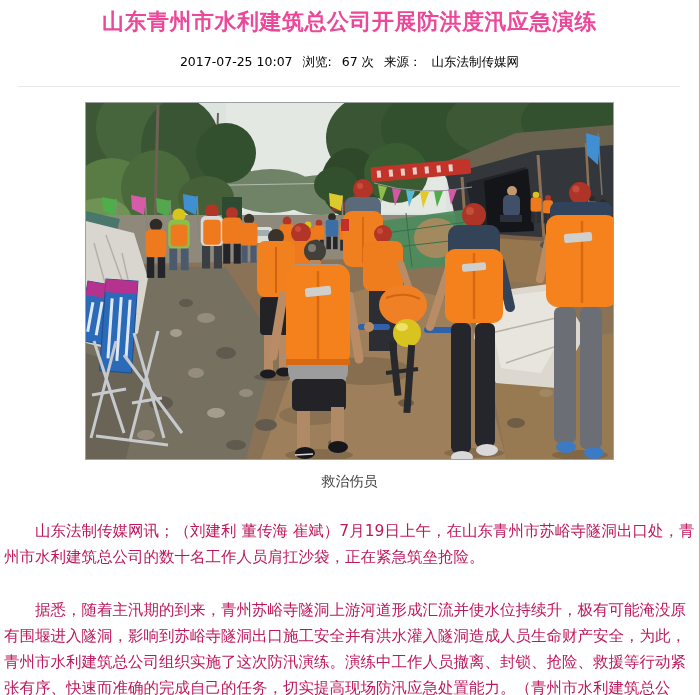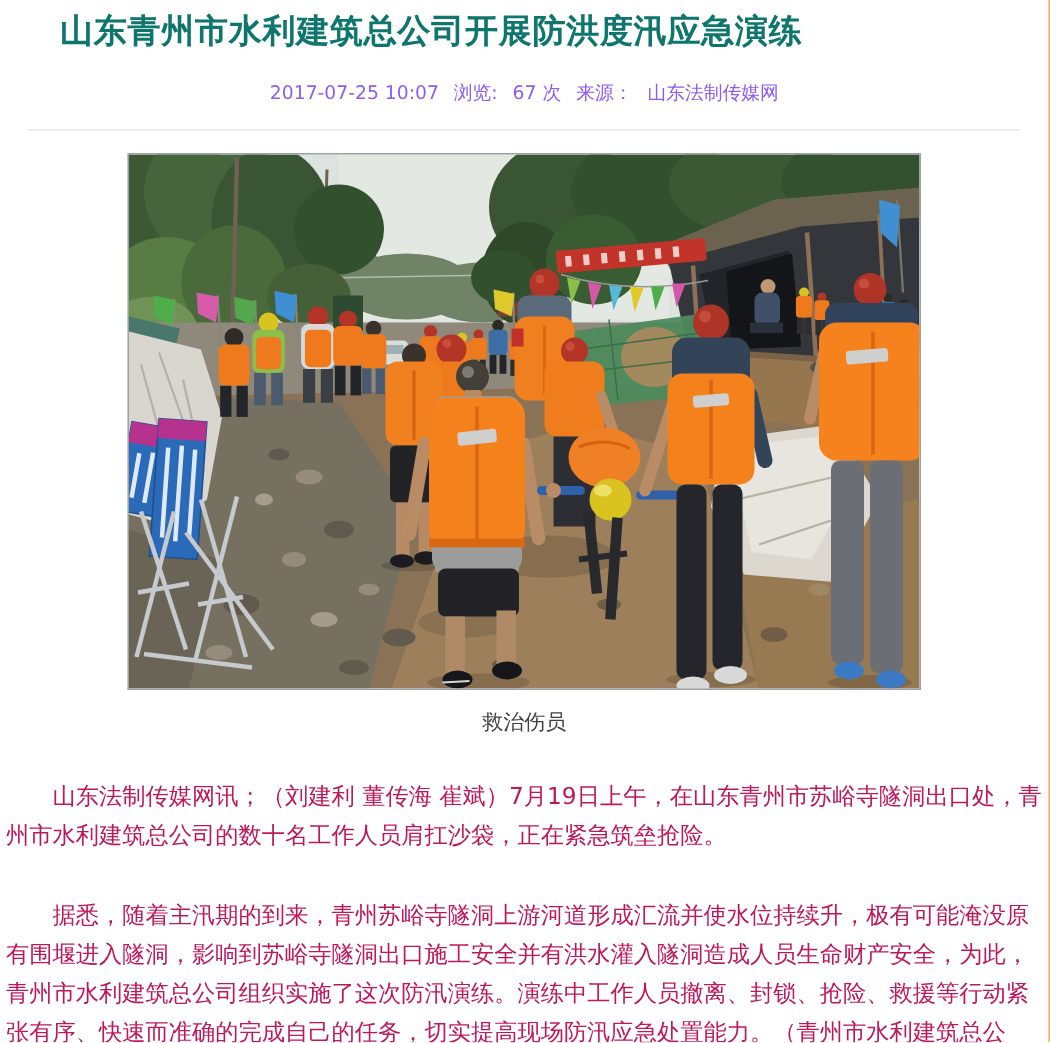--- a/index.html
+++ b/index.html
@@ -2,24 +2,24 @@
 <html><head>
 <meta charset="utf-8">
 <style>
   html,body { margin:0; padding:0; background:#ffffff; }
   .page {
     position:relative; width:700px; height:695px; box-sizing:border-box;
     background:#ffffff; border-right:1px solid #f0a95e; overflow:hidden;
     font-family:"DejaVu Sans","Liberation Sans",sans-serif;
   }
   .title {
-    margin:0; padding:9px 40px 0; text-align:left;
-    font-size:22px; line-height:26px; font-weight:700; color:#0f766e; letter-spacing:0.5px;
+    margin:0; padding:9px 40px 0; text-align:center;
+    font-size:22px; line-height:26px; font-weight:700; color:#ec4899; letter-spacing:0.5px;
   }
-  .meta { margin-top:19px; text-align:center; font-size:12.5px; color:#8b5cf6; }
+  .meta { margin-top:19px; text-align:center; font-size:12.5px; color:#000000; }
   .meta span { margin:0 3px; }
   .divider { height:0; border:none; border-top:1px solid #e9e9e9; margin:15px 19px 0 18px; }
   .figure { margin:15px 0 0; }
   .photo-frame { width:527px; height:356px; margin:0 auto; border:1px solid #9ba1a4; overflow:hidden; background:#dde4df; }
   .photo-frame svg { display:block; }
   .caption { margin-top:13px; text-align:center; font-size:14px; color:#3f3f3f; }
   .para { margin:27px 4px 0; font-size:15.5px; line-height:26px; color:#be185d; text-indent:31px; }
 </style>
 </head>
 <body>

